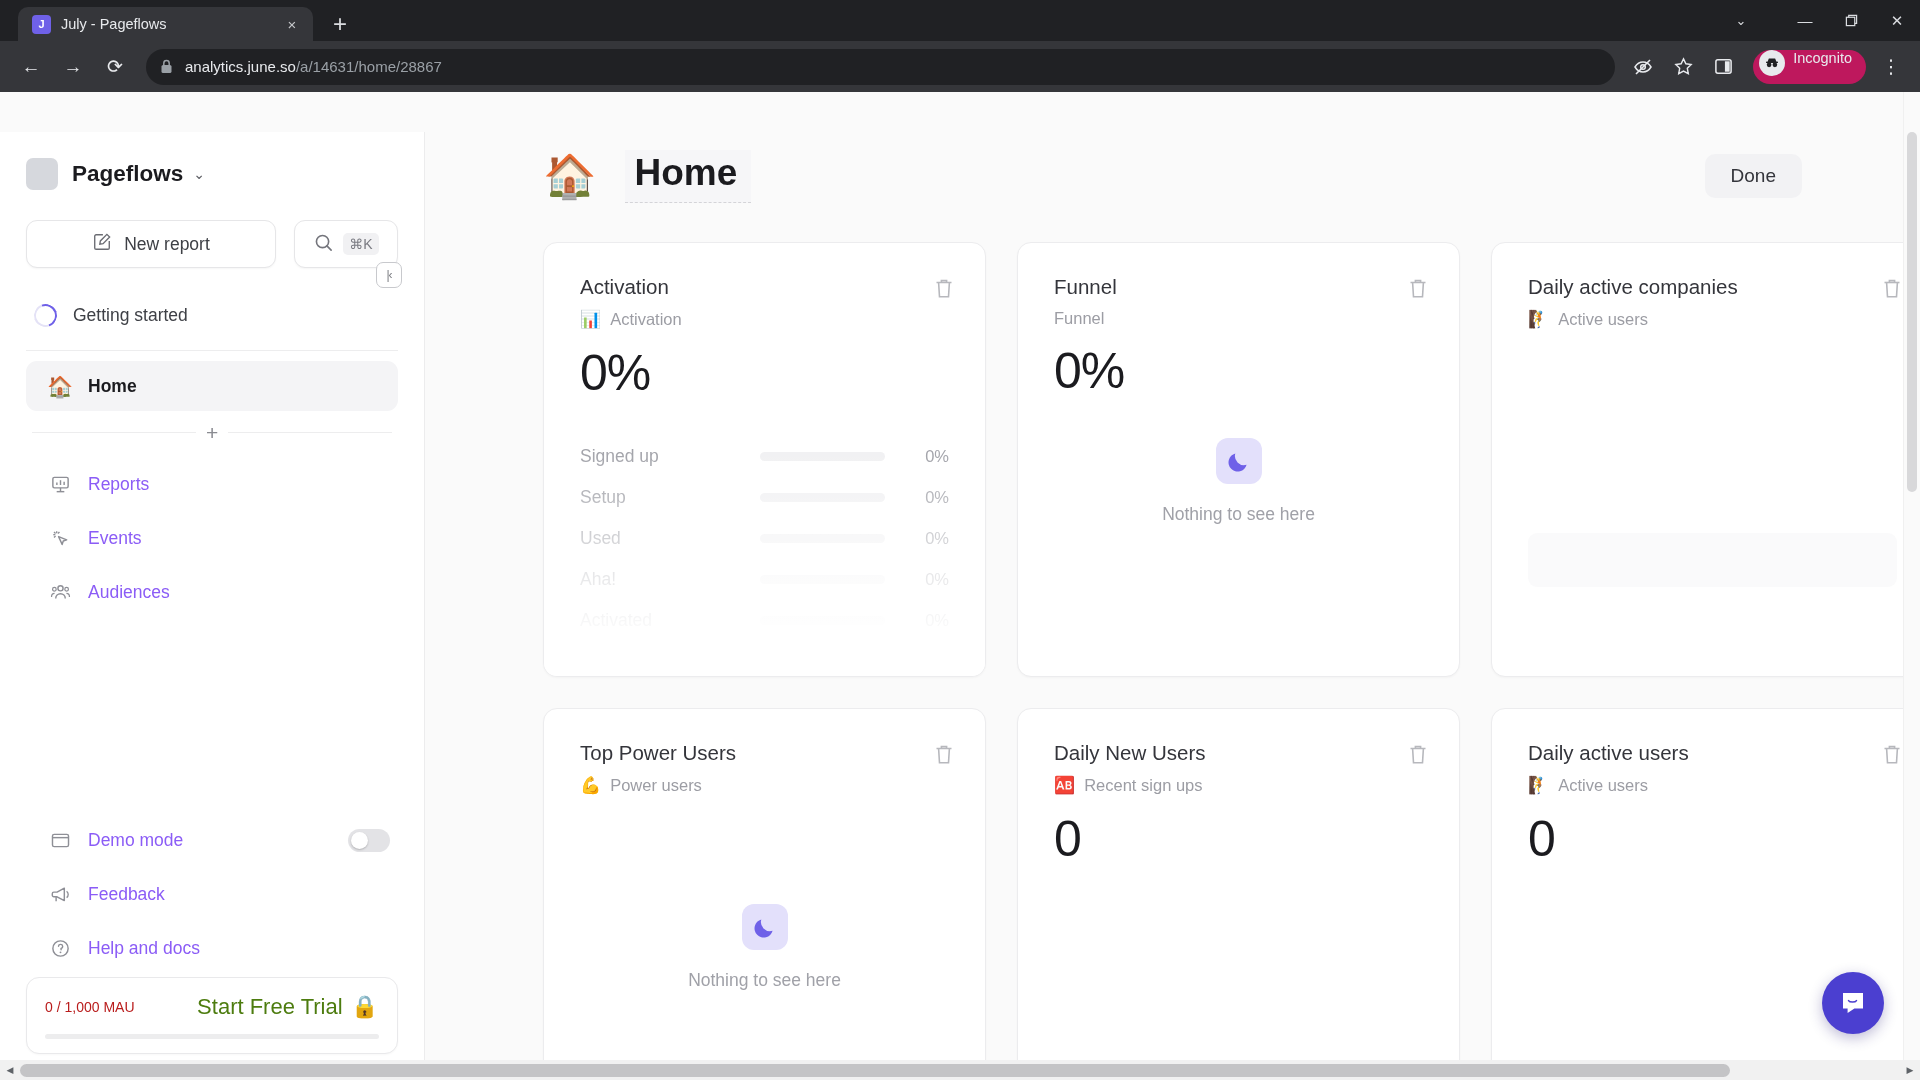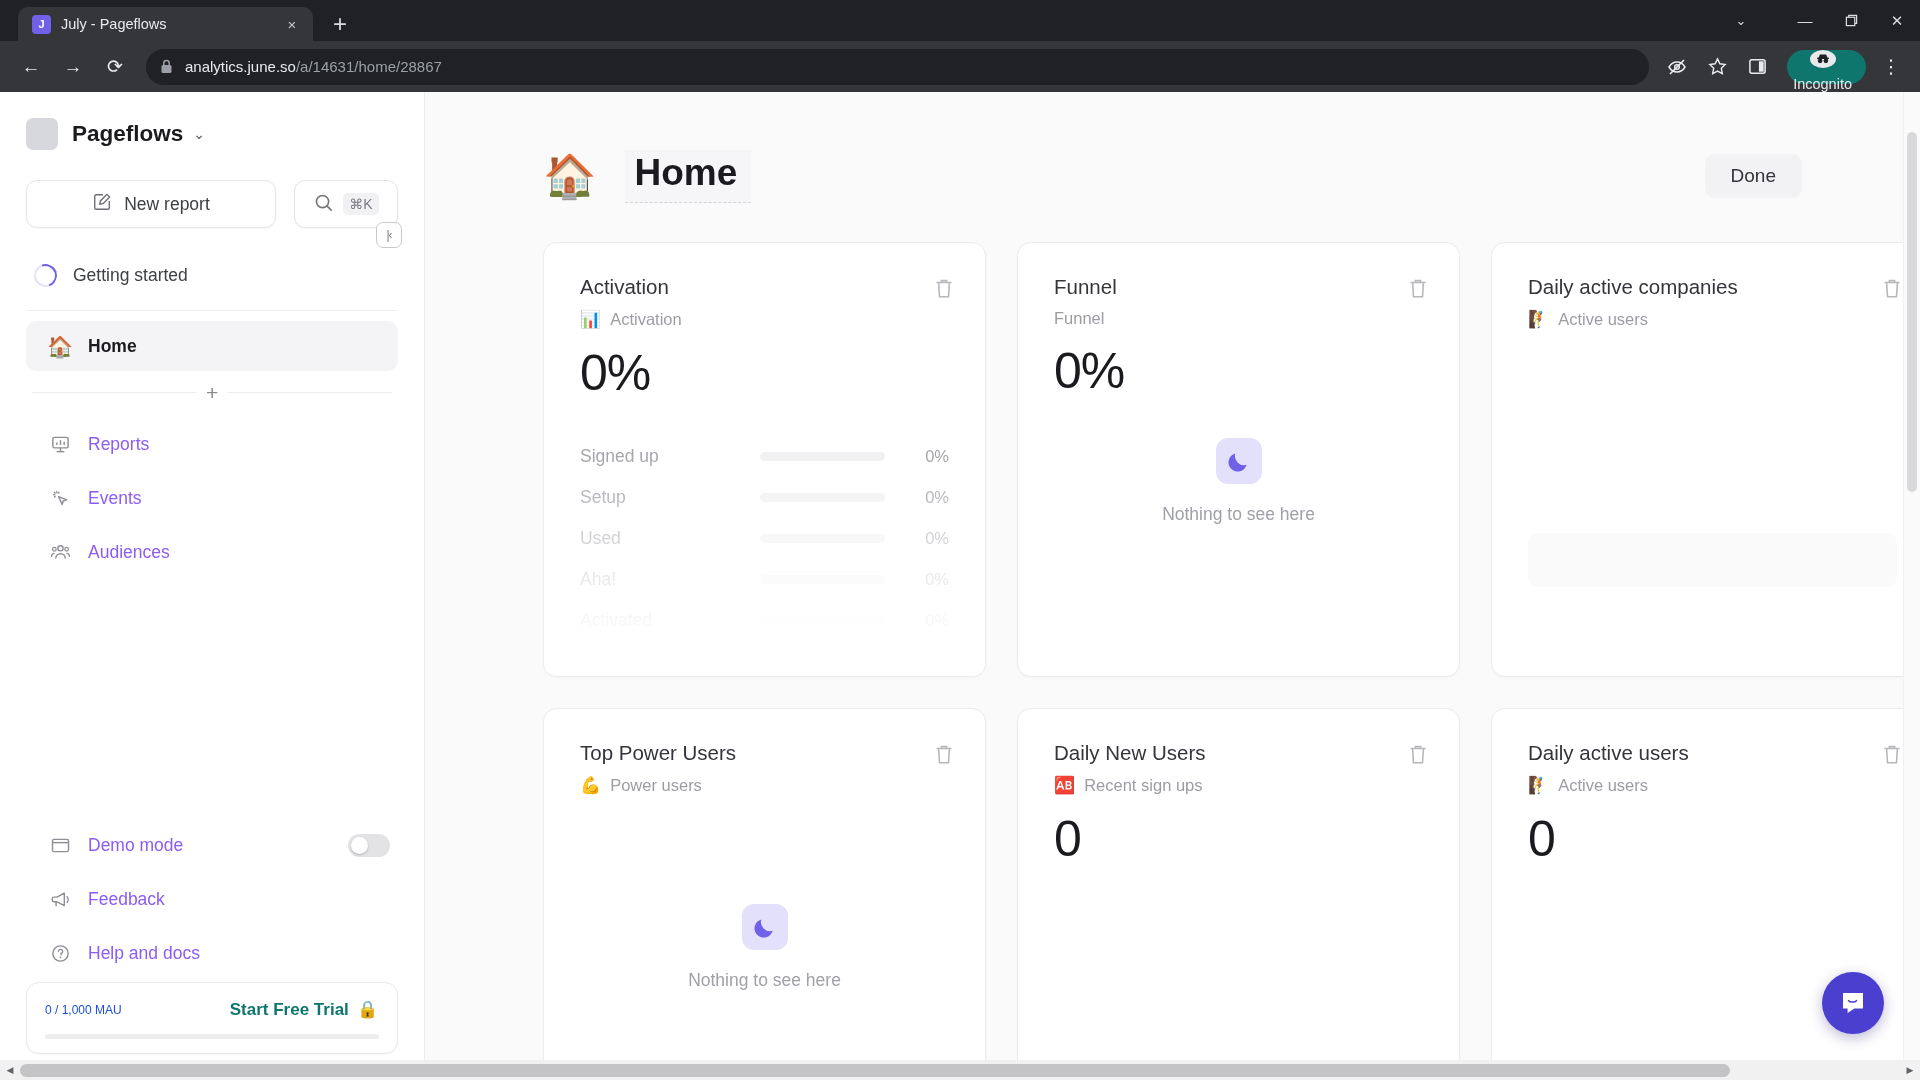--- a/index.html
+++ b/index.html
@@ -69,24 +69,23 @@
   .lock-icon { flex: none; display: flex; align-items: center; color: #9aa0a6; }
   .url { font-size: 15px; color: #9aa0a6; white-space: nowrap; text-align: right; }
   .url b { color: #e8eaed; font-weight: normal; }
   .omni-right { display: flex; align-items: center; gap: 4px; flex: none; }
   .omni-icon {
     width: 36px; height: 36px; border-radius: 50%;
     display: flex; align-items: center; justify-content: center;
     color: #e8eaed;
   }
   .incognito-chip {
-    height: 34px; border-radius: 17px; background: #0f766e;
-    display: flex; align-items: center; gap: 8px; padding: 0 14px 0 6px;
+    height: 34px; border-radius: 17px; background: #be185d;
+    display: flex; align-items: flex-start; gap: 8px; padding: 0 14px 0 6px;
     margin-left: 8px;
-    flex-direction: column;
   }
   .incog-avatar {
     width: 26px; height: 26px; border-radius: 50%; background: #e8eaed;
     display: flex; align-items: center; justify-content: center;
   }
   .incognito-chip span { color: #e8eaed; font-size: 14.5px; }
   .kebab {
     width: 34px; height: 34px; display: flex; align-items: center; justify-content: center;
     color: #e8eaed; font-size: 19px; line-height: 1; margin-left: 4px;
   }
@@ -95,20 +94,21 @@
   .viewport {
     flex: 1; display: flex; position: relative; background: #fafafa; overflow: hidden;
   }
 
   
   .sidebar {
     width: 425px; flex: none; background: #ffffff;
     border-right: 1px solid #ececed;
     display: flex; flex-direction: column; padding: 0 26px;
     position: relative;
+    margin-top: 40px;
   }
   .ws-header {
     display: flex; align-items: center; height: 76px; gap: 14px; padding-top: 8px;
   }
   .ws-logo { width: 32px; height: 32px; border-radius: 7px; background: #d6d8dd; flex: none; }
   .ws-name { font-size: 22.5px; font-weight: bold; color: #1b1b1f; }
   .ws-chev { font-size: 14px; color: #5f6066; margin-left: -4px; }
   .collapse-btn {
     position: absolute; right: 22px; top: 130px;
     width: 26px; height: 26px; border: 1.6px solid #c8c9cd; border-radius: 7px;
@@ -174,23 +174,23 @@
   .toggle i {
     position: absolute; left: 3px; top: 3px; width: 17px; height: 17px;
     border-radius: 50%; background: #ffffff; box-shadow: 0 1px 2px rgba(0,0,0,.22);
   }
 
   .mau-card {
     border: 1px solid #e9e9eb; border-radius: 13px; padding: 16px 18px 14px;
     margin-bottom: 26px; background: #fff; box-shadow: 0 1px 2px rgba(16,17,26,.03);
   }
   .mau-top { display: flex; align-items: center; justify-content: space-between; }
-  .mau-count { font-size: 12px; color: #1d4ed8; text-align: right; }
+  .mau-count { font-size: 14px; color: #b91c1c; text-align: right; }
   .mau-trial { display: flex; align-items: center; gap: 9px; }
-  .mau-trial span { font-size: 17px; color: #0f766e; font-weight: bold; }
+  .mau-trial span { font-size: 22px; color: #4d7c0f; font-weight: normal; }
   .mau-bar {
     height: 5px; border-radius: 3px; background: #ededee; margin-top: 14px;
   }
 
   
   .main {
     flex: 1; overflow: hidden; position: relative; background: #fafafa;
     padding: 0 0 0 0;
   }
   .main-inner { padding: 46px 0 0 118px; }

